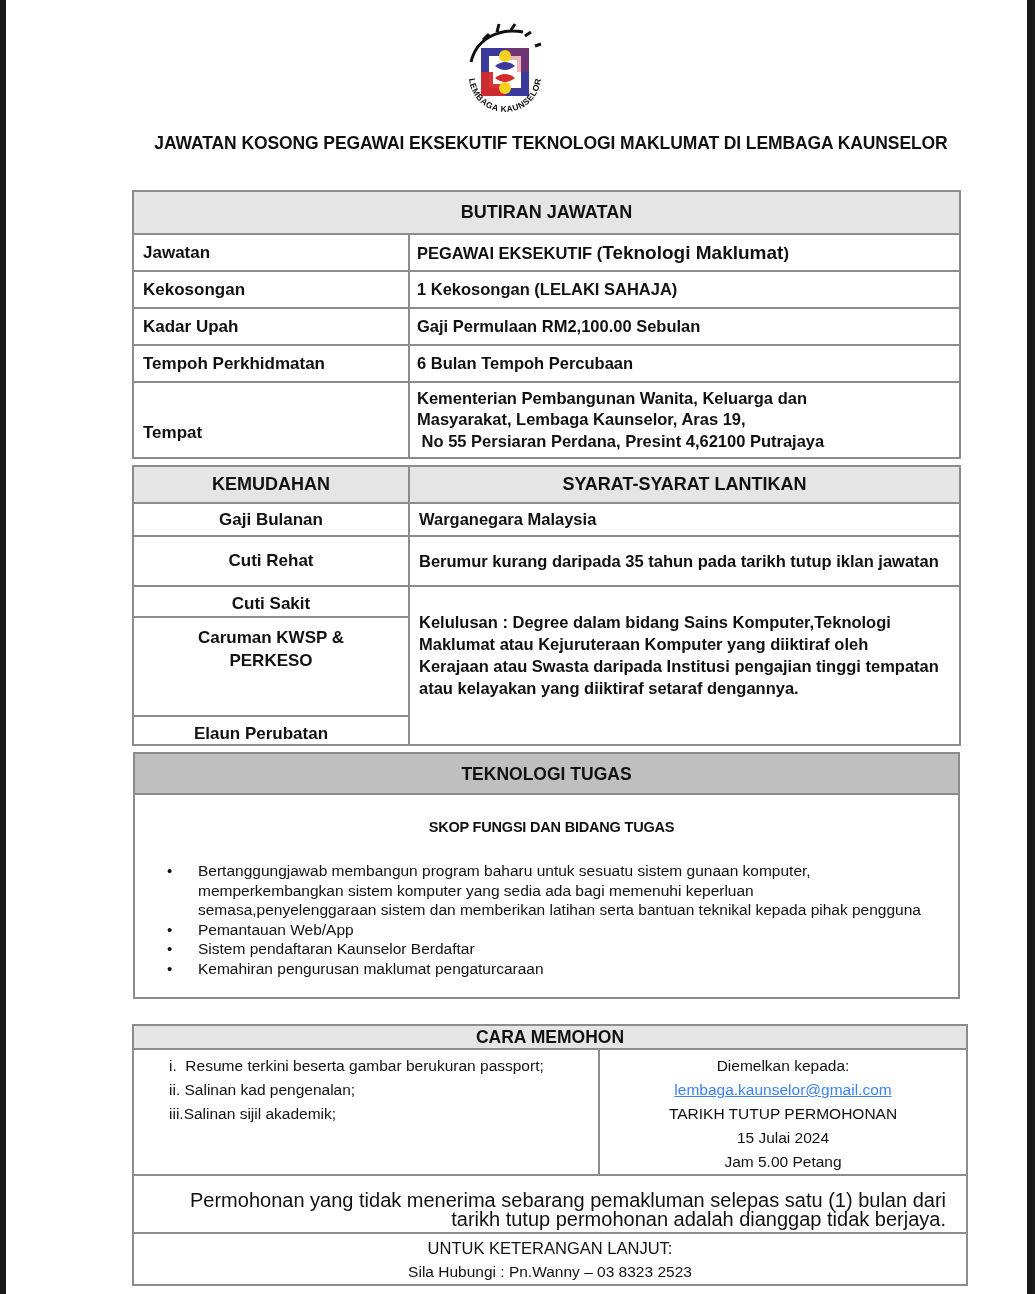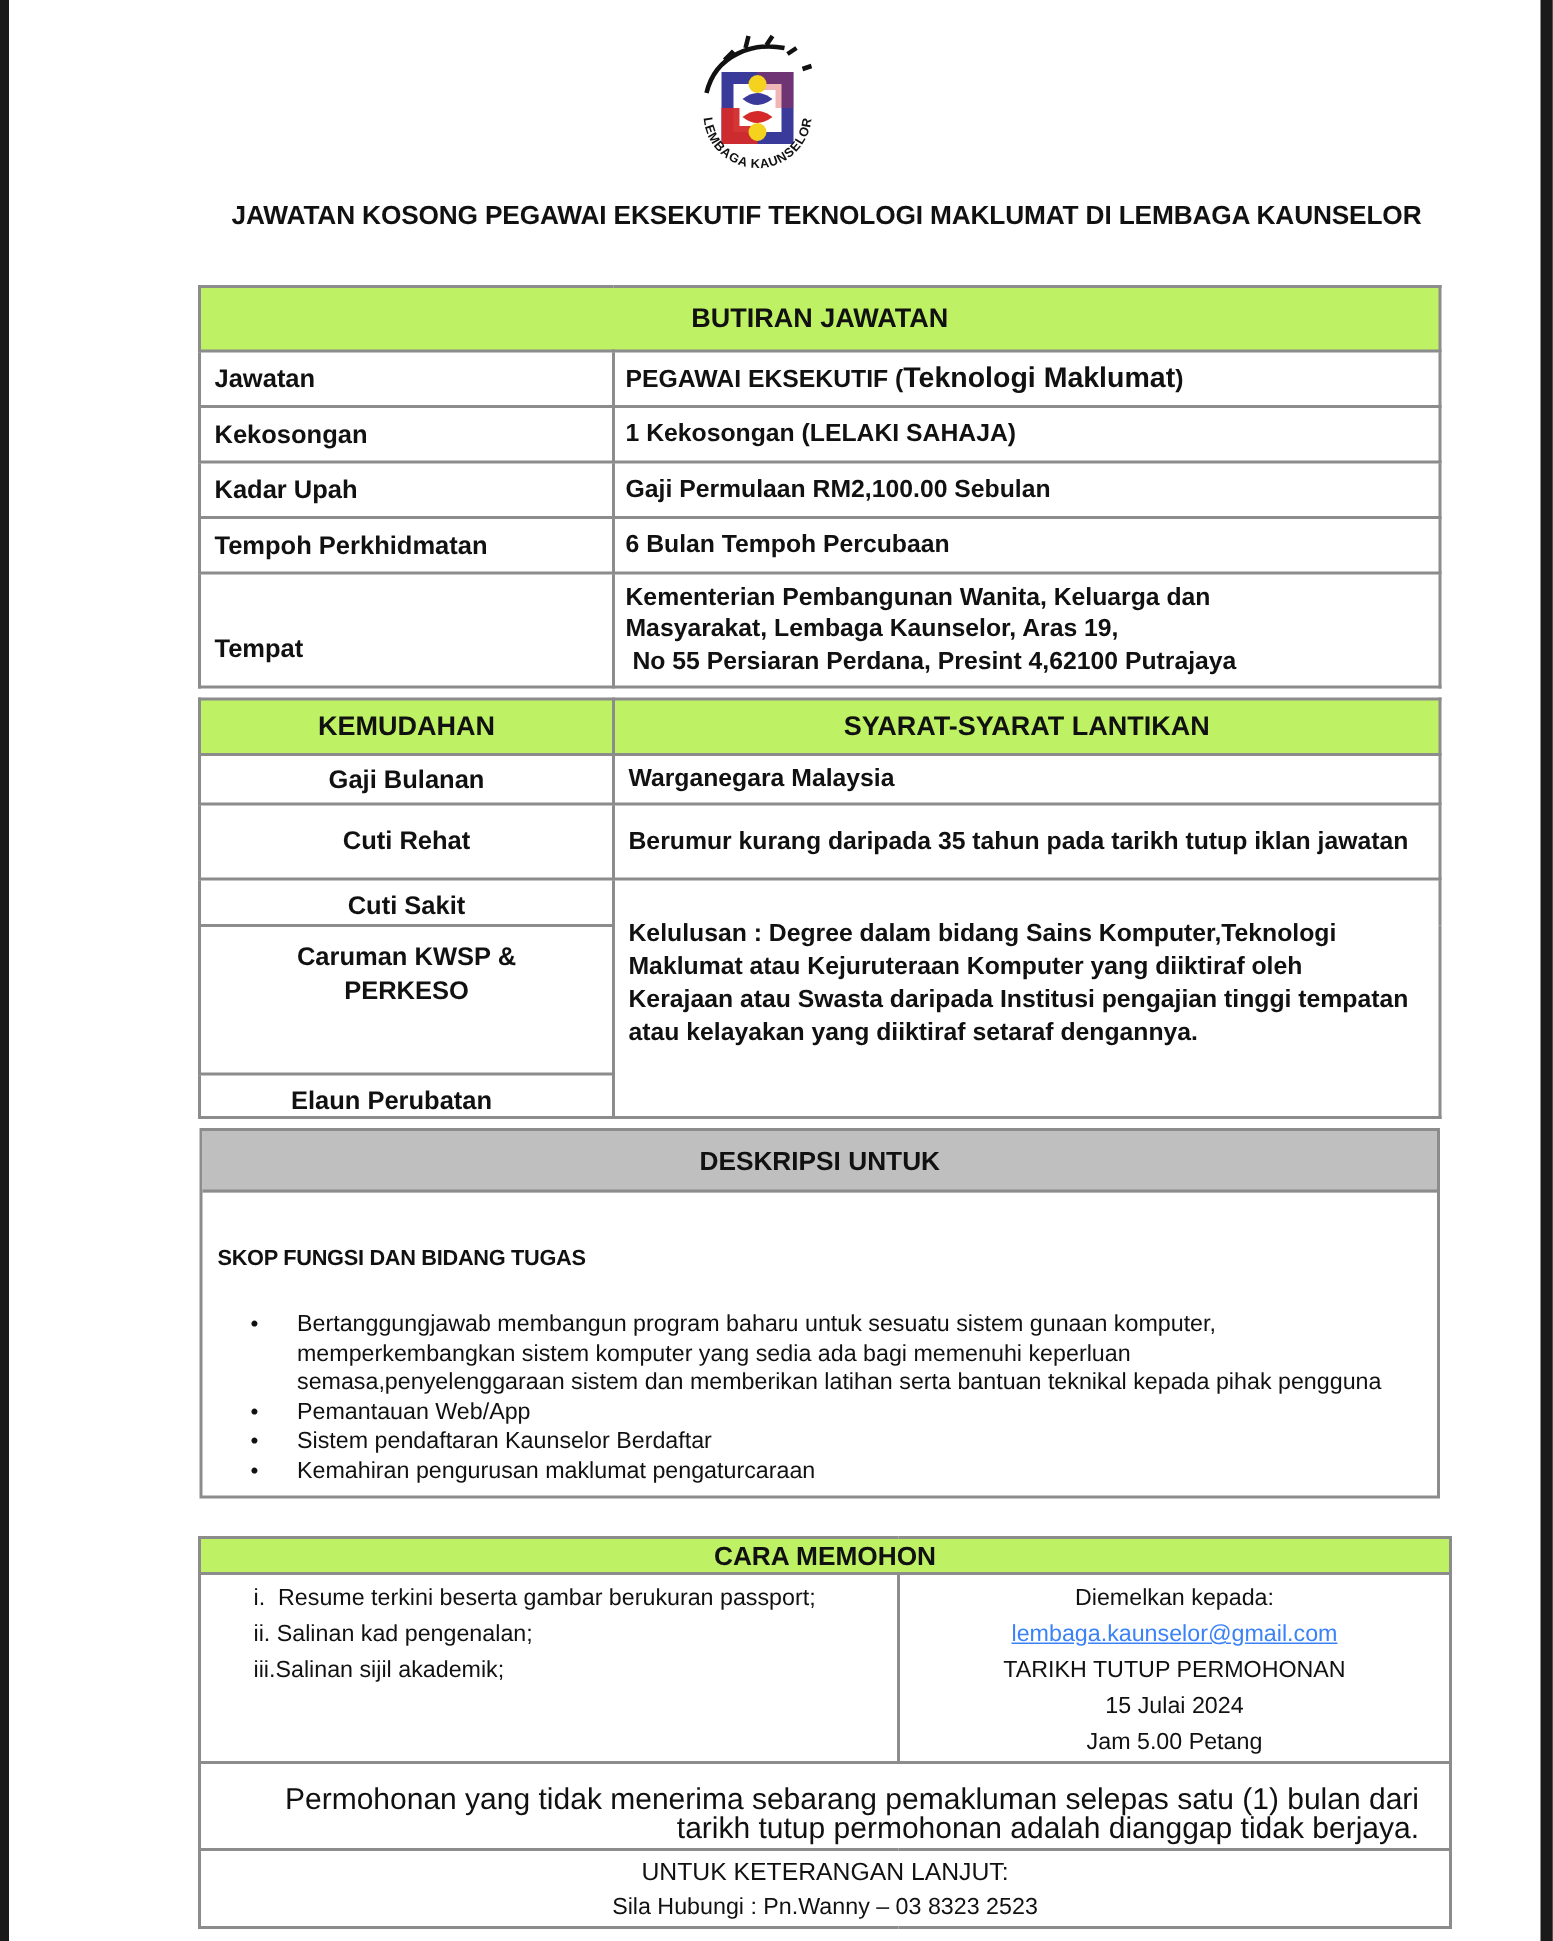--- a/index.html
+++ b/index.html
@@ -7,21 +7,21 @@
   body { font-family: "Liberation Sans", sans-serif; color: #111; position: relative; }
   .page { position: absolute; left: 6px; top: 0; width: 1021px; height: 1294px; background: #fff; }
 
   .logo { position: absolute; left: 447px; top: 18px; width: 104px; height: 104px; }
 
   .doc-title { position: absolute; left: 140px; top: 133px; width: 810px; text-align: center;
     font-weight: bold; font-size: 17.5px; line-height: 21px; letter-spacing: -0.1px; }
 
   table { border-collapse: collapse; position: absolute; }
   td, th { border: 2px solid #8c8c8c; font-weight: bold; }
-  .hdr { background: #bef264; text-align: center; font-size: 18px; }
+  .hdr { background: #e5e5e5; text-align: center; font-size: 18px; }
 
   
   #t1 { left: 126px; top: 190px; width: 829px; }
   #t1 .hdr { height: 43px; }
   #t1 td.lbl { width: 276px; padding-left: 9px; font-size: 17px; }
   #t1 td.val { padding-left: 7px; font-size: 16.5px; }
   #t1 tr.r { height: 37px; padding-left: 36px; }
   #t1 tr.r-tempat { height: 76px; }
   #t1 .big { font-size: 19px; }
   .addr { line-height: 21.5px; }
@@ -29,21 +29,21 @@
   
   #t2 { left: 126px; top: 465px; width: 829px; }
   #t2 .hdr { height: 37px; font-size: 18px; }
   #t2 td.k { width: 276px; text-align: center; font-size: 17px; }
   #t2 td.s { padding-left: 9px; font-size: 16.5px; }
 
   
   #desc { position: absolute; left: 127px; top: 752px; width: 827px; height: 247px; border: 2px solid #8c8c8c; }
   #desc .hdr-bar { height: 41px; background: #bfbfbf; border-bottom: 2px solid #8c8c8c; text-align: center;
     font-weight: bold; font-size: 17.5px; line-height: 41px; }
-  #desc .sub { font-weight: bold; font-size: 14.5px; margin: 36px 0 0 10px; letter-spacing: -0.2px; }
+  #desc .sub { font-weight: bold; font-size: 14.5px; margin: 24px 0 0 10px; letter-spacing: -0.2px; text-align: center; }
   #desc ul { list-style: none; margin: 26px 0 0 0; }
   #desc li { position: relative; padding-left: 63px; padding-right: 30px; font-size: 15.5px; line-height: 19.5px; font-weight: normal; }
   #desc li .dot { position: absolute; left: 32px; top: 0; font-size: 15px; }
 
   
   #t3 { left: 126px; top: 1024px; width: 836px; }
   #t3 .hdr { height: 24px; font-size: 17.5px; }
   #t3 td { font-weight: normal; font-size: 15.5px; }
   #t3 td.left { width: 466px; vertical-align: top; padding: 4px 0 0 35px; line-height: 24px; }
   #t3 td.right { text-align: center; vertical-align: top; padding-top: 4px; line-height: 24px; }
@@ -134,21 +134,21 @@
         <div>PERKESO</div>
       </td>
     </tr>
     <tr style="height:29px">
       <td class="k" style="vertical-align:bottom;padding-bottom:0;padding-right:20px">Elaun Perubatan</td>
     </tr>
   </tbody>
     </table>
 
   <div id="desc">
-    <div class="hdr-bar">DESKRIPSI UNTUK</div>
+    <div class="hdr-bar">TEKNOLOGI TUGAS</div>
     <div class="sub">SKOP FUNGSI DAN BIDANG TUGAS</div>
     <ul>
       <li><span class="dot">•</span><span>Bertanggungjawab membangun program baharu untuk sesuatu sistem gunaan komputer, memperkembangkan sistem komputer yang sedia ada bagi memenuhi keperluan semasa,penyelenggaraan sistem dan memberikan latihan serta bantuan teknikal kepada pihak pengguna</span></li>
       <li><span class="dot">•</span><span>Pemantauan Web/App</span></li>
       <li><span class="dot">•</span><span>Sistem pendaftaran Kaunselor Berdaftar</span></li>
       <li><span class="dot">•</span><span>Kemahiran pengurusan maklumat pengaturcaraan</span></li>
     </ul>
   </div>
 
   <table id="t3">

